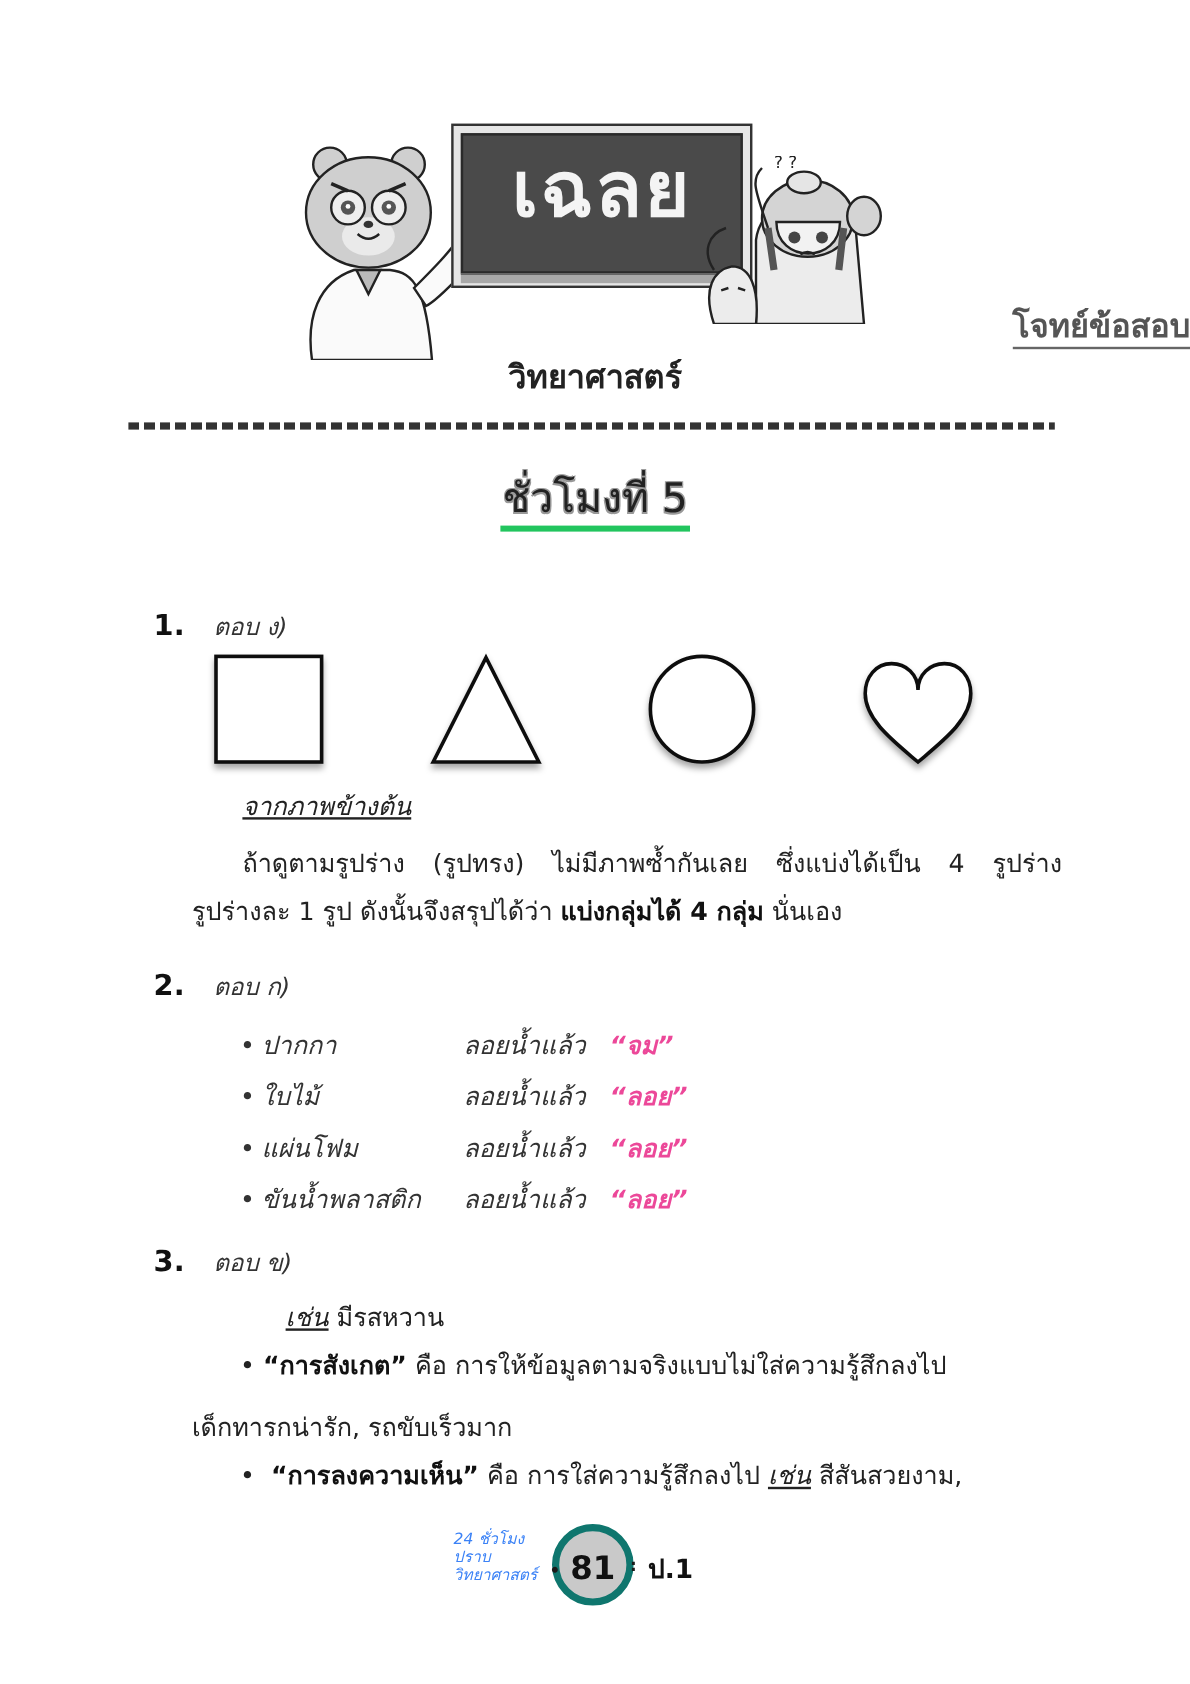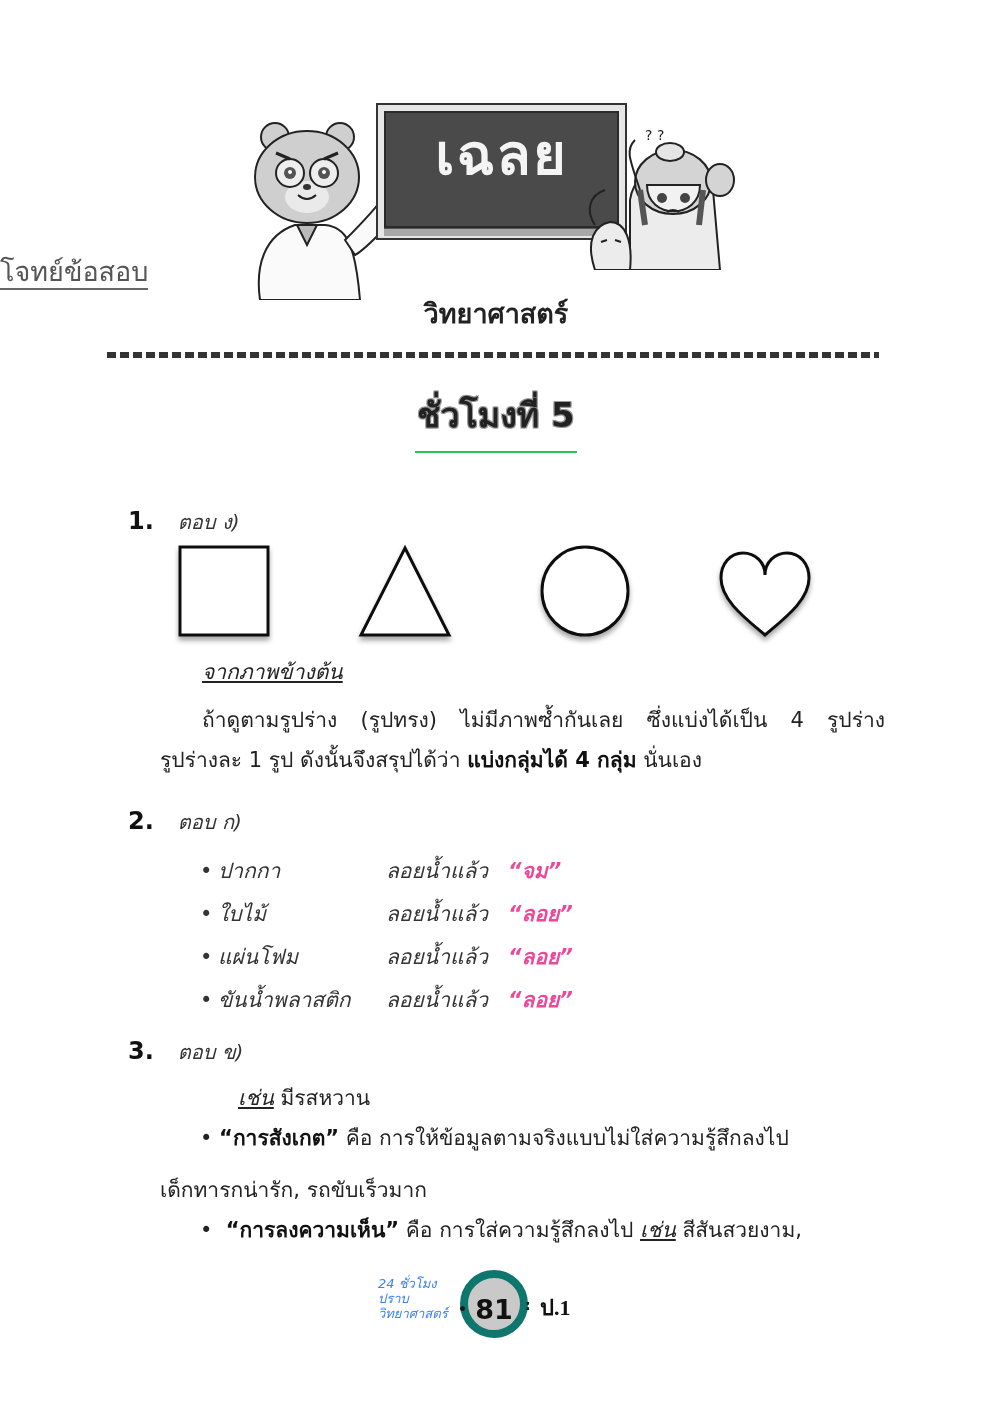--- a/index.html
+++ b/index.html
@@ -7,57 +7,57 @@
          font-family: "DejaVu Sans", "Liberation Sans", sans-serif; color: #1a1a1a; }
   .abs { position: absolute; }
 
   
   .chalkboard { left: 376px; top: 103px; width: 251px; height: 137px;
     background: #e6e6e6; border: 2px solid #333; box-sizing: border-box; }
   .chalkboard-inner { position: absolute; left: 6px; top: 6px; right: 6px; bottom: 10px;
     background: #4a4a4a; border: 2px solid #2a2a2a; box-sizing: border-box; }
   .chalk-ledge { position: absolute; left: 6px; right: 6px; bottom: 2px; height: 7px; background: #a8a8a8; border-top:1px solid #555; }
   .chalk-text { position: absolute; left: 0; right: 0; top: 14px; text-align: center;
-    font-family: "DejaVu Sans", sans-serif; font-size: 56px; font-weight: bold; color: #f4f4f4;
+    font-family: "DejaVu Sans", sans-serif; font-size: 64px; font-weight: bold; color: #f4f4f4;
     letter-spacing: 2px; line-height: 1; }
 
-  .subtitle1 { left: 0; width: 992px; top: 250px; text-align: left; font-size: 27px; font-weight: normal; color: #555; }
+  .subtitle1 { left: 0; width: 992px; top: 250px; text-align: right; font-size: 27px; font-weight: bold; color: #555; }
   .subtitle1 span { border-bottom: 2px solid #666; padding-bottom: 1px; }
   .subtitle2 { left: 0; width: 992px; top: 292px; text-align: center; font-size: 27px; font-weight: bold; color: #222; }
 
   .dash-line { left: 107px; top: 352px; width: 772px; height: 6px;
     background-image: repeating-linear-gradient(to right, #333 0 9px, transparent 9px 13px); }
 
   .hour-title { left: 0; width: 992px; top: 388px; text-align: center; }
-  .hour-title span { font-size: 34px; font-weight: bold; color: #222;
+  .hour-title span { font-size: 34px; font-weight: normal; color: #222;
     text-shadow: 1px 1px 0 #999, -1px -1px 0 #999, 1px -1px 0 #999, -1px 1px 0 #999;
-    border-bottom: 2px solid #22c55e; padding: 0 2px 16px 2px; }
+    border-bottom: 5px solid #22c55e; padding: 0 2px 2px 2px; }
 
   .q-num { font-size: 24px; font-weight: bold; color: #111; }
   .q-ans { font-size: 20px; font-style: italic; color: #333; margin-left: 24px; }
 
   .body-text { font-size: 21px; color: #222; line-height: 40px; }
   .italic-u { font-style: italic; text-decoration: underline; text-align: right; }
   b { font-weight: bold; color: #111; }
 
   .list2 { left: 200px; top: 850px; font-size: 21px; line-height: 43px; color: #333; }
   .list2 .row { display: flex; align-items: center; }
   .list2 .bullet { width: 18px; font-style: normal; }
   .list2 .item { width: 168px; font-style: italic; }
   .list2 .act { font-style: italic; width: 122px; }
   .list2 .res { font-style: italic; font-weight: bold; color: #ec4899; }
 
   
   .footer-left { left: 378px; top: 1276px; width: 86px; text-align: left; font-size: 13px; font-style: italic; line-height: 15px; color: #3b82f6; }
   .page-circle { left: 460px; top: 1270px; width: 68px; height: 68px; border-radius: 50%;
-    background: #c9c9c9; border: 8px solid #0f766e; box-sizing: border-box; text-align: center; line-height: 64px;
+    background: #c9c9c9; border: 6px solid #0f766e; box-sizing: border-box; text-align: center; line-height: 64px;
     font-size: 27px; font-weight: bold; color: #111; }
   .dot-left { left: 458px; top: 1301px; font-size: 14px; font-weight: bold; }
   .dot-right { left: 525px; top: 1297px; font-size: 14px; font-weight: bold; }
-  .grade { left: 540px; top: 1290px; font-size: 22px; font-weight: bold; color: #111; font-family: Liberation Serif, serif; }
+  .grade { left: 540px; top: 1290px; font-size: 22px; font-weight: bold; color: #111; }
 </style>
 </head>
 <body>
 
 <div class="abs" style="left:250px;top:95px;width:500px;height:180px;">
 
   <svg class="abs" style="left:0;top:20px;" width="150" height="185" viewBox="0 0 150 185">
     <g stroke="#222" stroke-width="2" fill="#cfcfcf">
       <circle cx="25" cy="22" r="14"></circle>
       <circle cx="90" cy="22" r="14"></circle>

